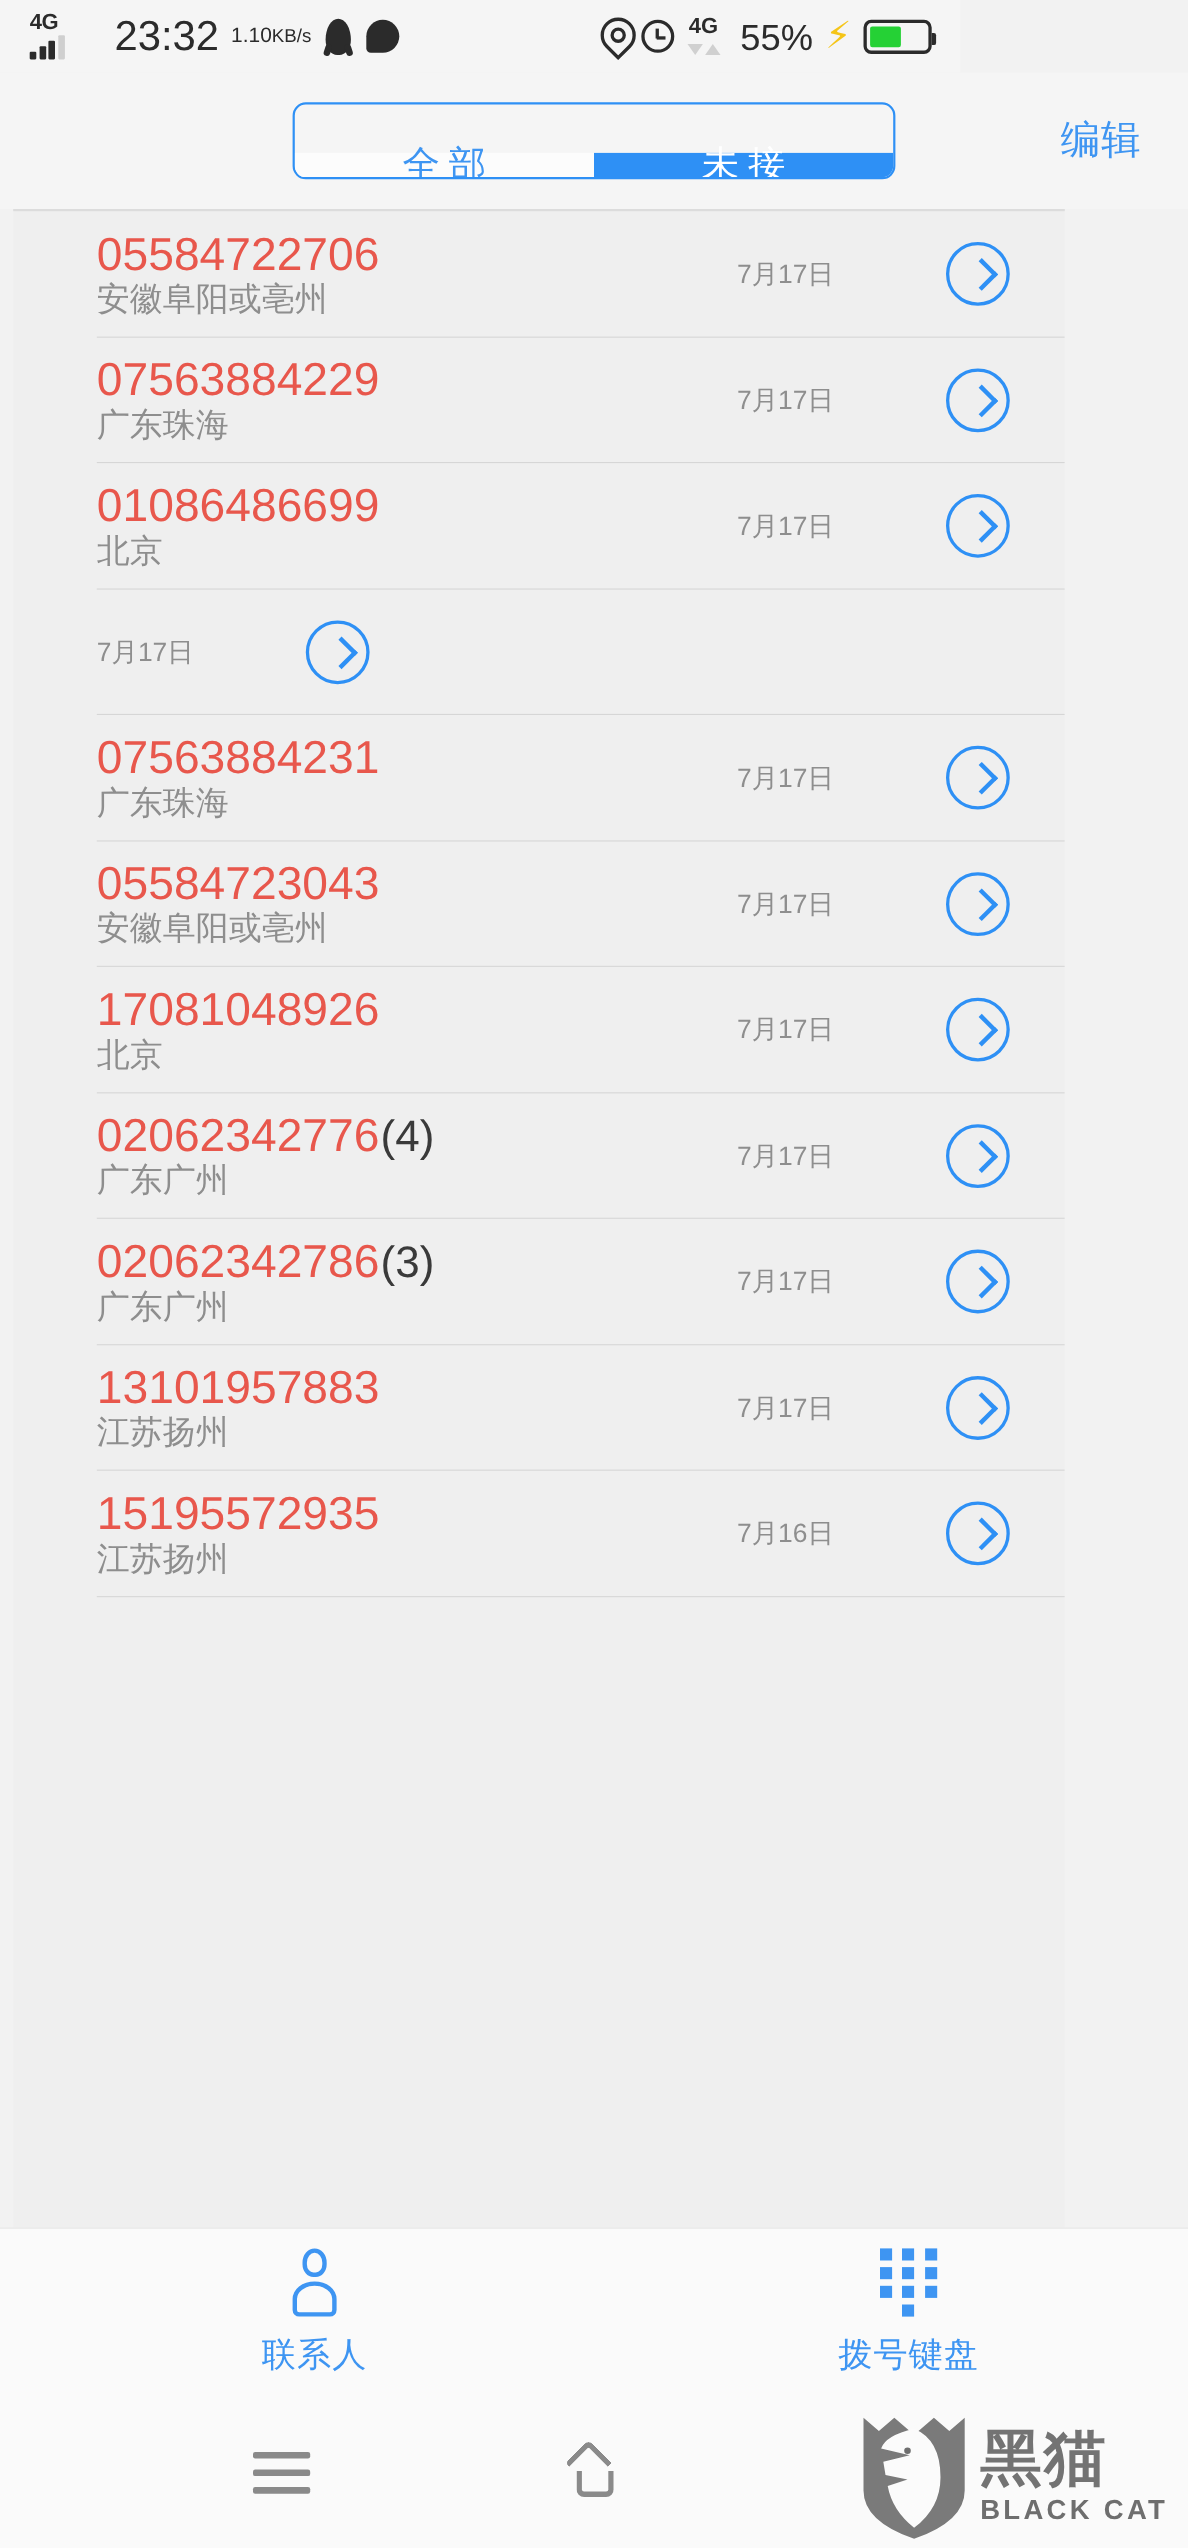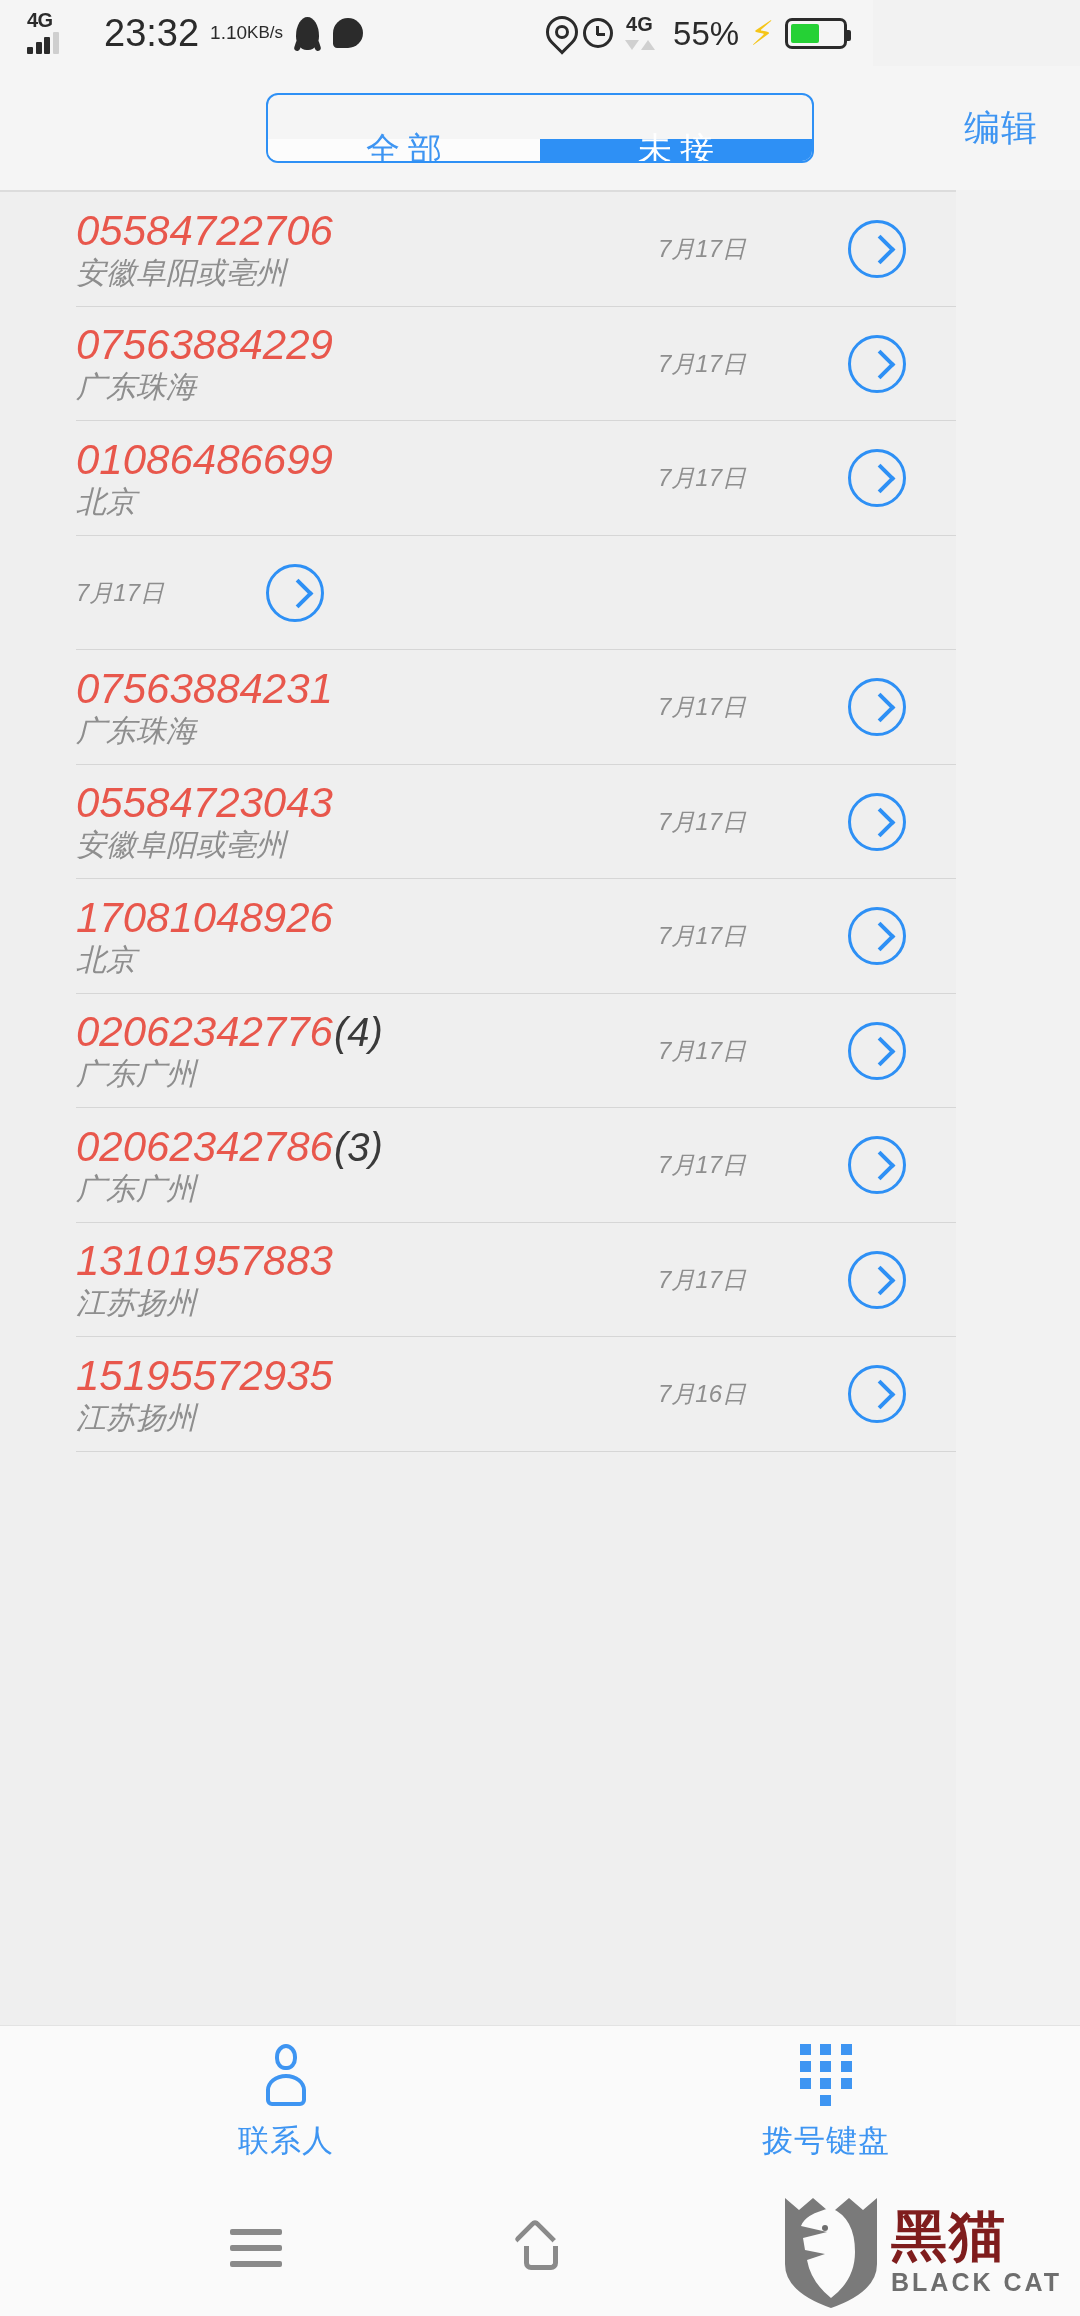--- a/index.html
+++ b/index.html
@@ -80,24 +80,23 @@
     color: #3e95f2; background: #fcfcfc; cursor: pointer; margin-top: 44px;
   }
   .seg-btn.active { background: #2e90f5; color: #ffffff; }
   .edit-btn {
     position: absolute; right: 42px; top: 50%; transform: translateY(-50%);
     font-size: 36px; color: #3e95f2; letter-spacing: 1px; cursor: pointer;
   }
 
   
   .list {
-    position: absolute; top: 190px; left: 0; width: 956px; height: 1835px;
+    position: absolute; top: 190px; left: 12px; width: 956px; height: 1835px;
     background: #efefef; overflow: hidden;
     border-top: 2px solid #dcdcdc;
-    font-style: italic;
   }
   .row {
     position: relative; height: 114.5px; display: flex; align-items: center;
     padding: 0 0 0 76px;
   }
   .row:after {
     content:""; position: absolute; left: 76px; right: 0; bottom: 0;
     height: 1px; background: #d6d6d6;
   }
   .row-main { flex: 1; display: flex; flex-direction: column; justify-content: center; gap: 4px; }
@@ -150,21 +149,21 @@
   .nav-home .roof { position: absolute; top: 0; left: 7px; width: 30px; height: 30px;
     border-top: 5px solid #8a8a8a; border-right: 5px solid #8a8a8a; transform: rotate(-45deg);
     border-radius: 4px 6px 0 0; }
   .nav-home .walls { position: absolute; bottom: 2px; left: 11px; width: 34px; height: 24px;
     border: 5px solid #8a8a8a; border-top: none; border-radius: 0 0 7px 7px; }
 
   
   .watermark { position: absolute; right: 18px; top: 2192px; display: flex; align-items: center; gap: 10px; }
   .wm-shield { width: 100px; height: 118px; position: relative; }
   .wm-text { display: flex; flex-direction: column; align-items: flex-start; }
-  .wm-cn { font-size: 56px; color: #7f1d1d; font-weight: 700; letter-spacing: 2px; line-height: 1;
+  .wm-cn { font-size: 56px; color: #737373; font-weight: 700; letter-spacing: 2px; line-height: 1;
     font-family: "DejaVu Sans", sans-serif; }
   .wm-en { font-size: 25px; color: #6e6e6e; font-weight: 700; letter-spacing: 3px; margin-top: 6px; line-height: 1; }
 </style>
 </head>
 <body>
 
 <div class="screen">
 
   <div class="statusbar">
     <div class="sb-left">

